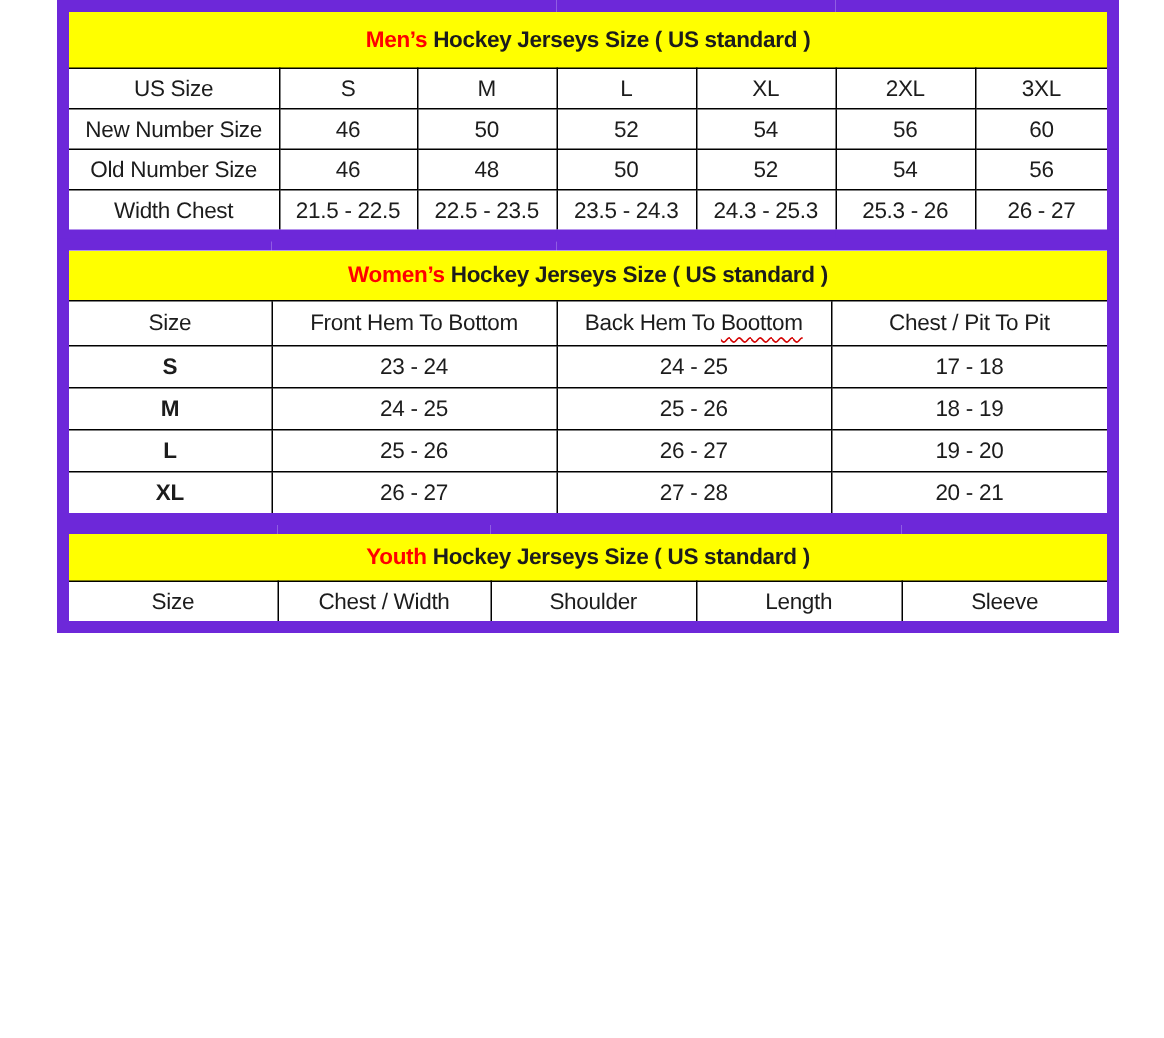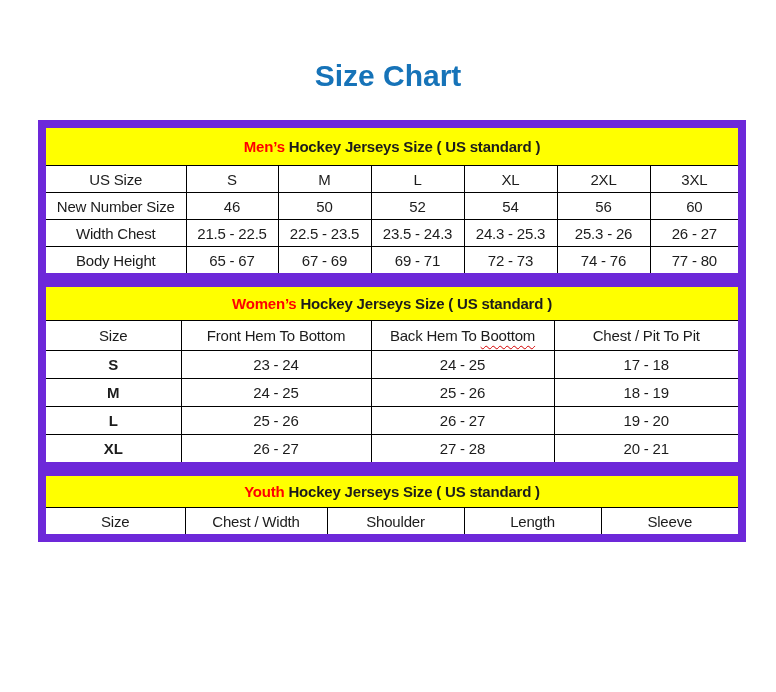--- a/index.html
+++ b/index.html
@@ -63,21 +63,20 @@
   .spell-error {
     text-decoration: underline wavy #D40000;
     text-decoration-thickness: 1px;
     text-underline-offset: 4px;
   }
 </style>
 </head>
 <body>
 
 <main>
-  <h1 class="page-title">Size Chart</h1>
 
   <div class="tables-wrap">
 
     <table class="size-table">
       <colgroup>
         <col style="width:144px">
           <col style="width:92px">
           <col style="width:93px">
           <col style="width:93px">
         <col style="width:93px">
@@ -100,36 +99,36 @@
       <tr class="men-row">
         <td class="row-label">New Number Size</td>
         <td>46</td>
         <td>50</td>
         <td>52</td>
         <td>54</td>
         <td>56</td>
         <td>60</td>
       </tr>
       <tr class="men-row">
+        <td class="row-label">Old Number Size</td>
+        <td>46</td>
+        <td>48</td>
+        <td>50</td>
+        <td>52</td>
+        <td>54</td>
+        <td>56</td>
+      </tr>
+      <tr class="men-row">
         <td class="row-label">Width Chest</td>
         <td>21.5 - 22.5</td>
         <td>22.5 - 23.5</td>
         <td>23.5 - 24.3</td>
         <td>24.3 - 25.3</td>
         <td>25.3 - 26</td>
         <td>26 - 27</td>
-      </tr>
-      <tr class="men-row">
-        <td class="row-label">Body Height</td>
-        <td>65 - 67</td>
-        <td>67 - 69</td>
-        <td>69 - 71</td>
-        <td>72 - 73</td>
-        <td>74 - 76</td>
-        <td>77 - 80</td>
       </tr>
     </tbody>
       </table>
 
     <table class="size-table">
       <colgroup>
         <col style="width:139px">
           <col style="width:190px">
           <col style="width:183px">
           <col style="width:188px">

